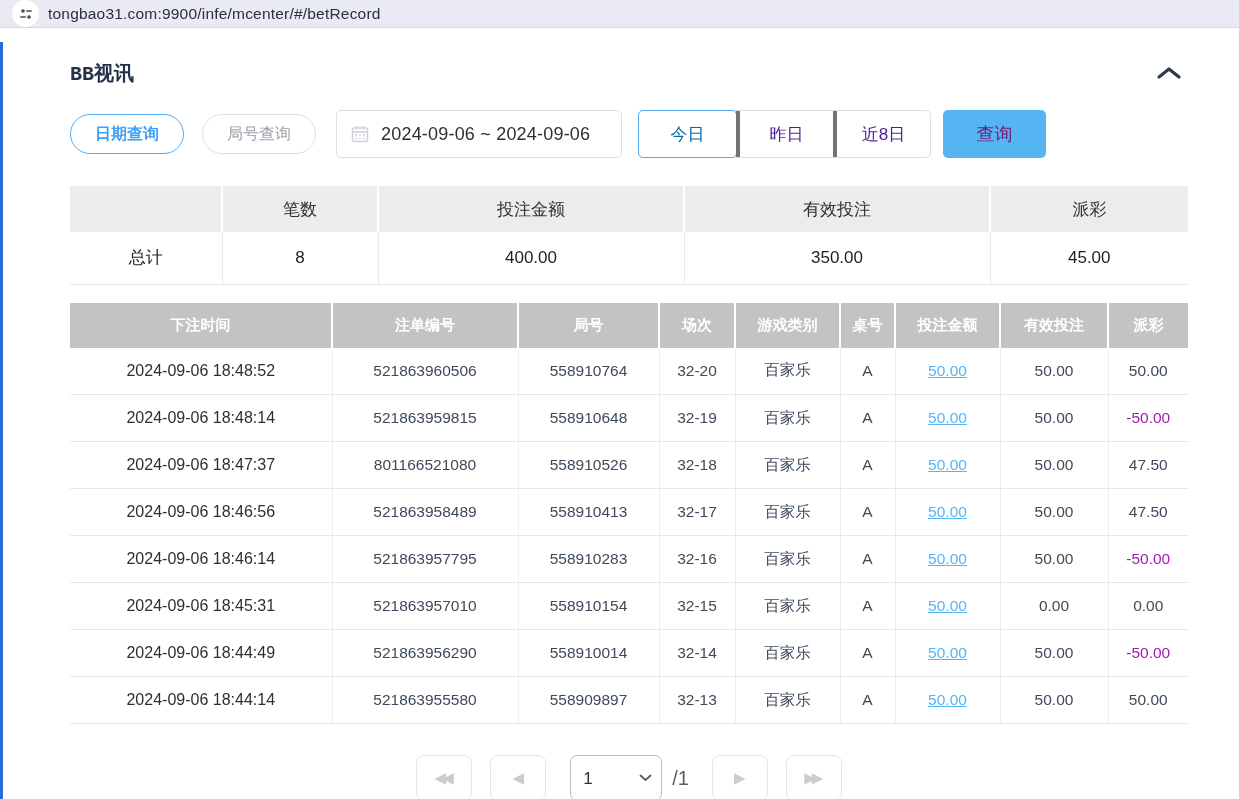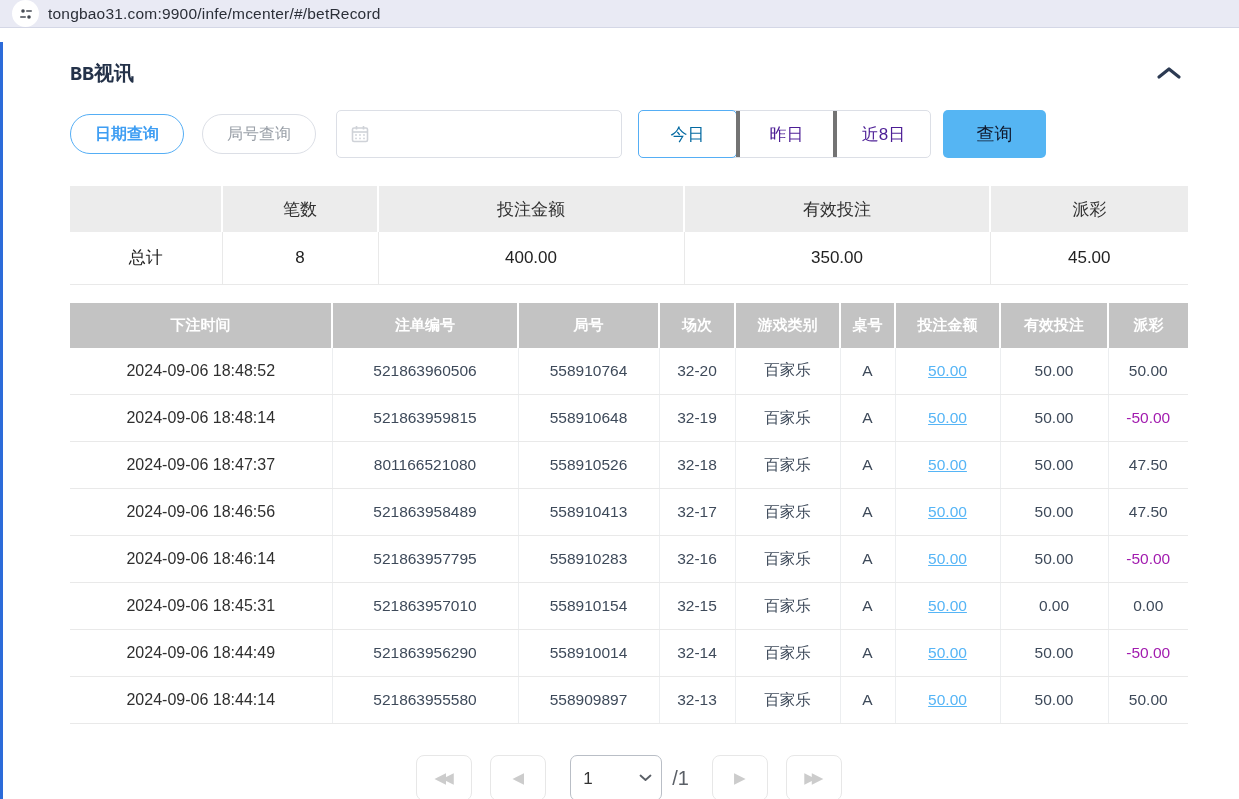--- a/index.html
+++ b/index.html
@@ -39,21 +39,21 @@
 
   .range-group { margin-left:16px; display:flex; height:48px; border:1px solid #dcdfe6;
     border-radius:5px; overflow:visible; background:#fff; }
   .range-btn { width:97px; display:flex; align-items:center; justify-content:center;
     font-size:17px; color:#4c1d95; cursor:pointer; border-left:4px solid #737373; }
   .range-btn:first-child { border-left:none; }
   .range-btn.active { color:#0369a1; border:1px solid #55aef5; border-radius:5px;
     margin:-1px; width:99px; background:#fff; }
 
   .search-btn { margin-left:12px; width:103px; height:48px; background:#55b5f3;
-    color:#0f172a; font-size:18px; border:none; border-radius:5px; cursor:pointer; }
+    color:#701a75; font-size:18px; border:none; border-radius:5px; cursor:pointer; }
 
   
   table { border-collapse:collapse; table-layout:fixed; }
   .summary { width:1118px; margin-top:28px; }
   .summary th { height:46px; background:#ececec; font-weight:normal; font-size:17px;
     color:#303030; border-left:2px solid #fff; }
   .summary th:first-child { border-left:none; }
   .summary td { height:52px; text-align:center; font-size:17px; color:#222;
     border-bottom:1px solid #e9e9e9; border-left:1px solid #e9e9e9; background:#fff; }
   .summary td:first-child { border-left:none; }
@@ -126,20 +126,21 @@
           <line x1="5.5" y1="1" x2="5.5" y2="4.5" stroke="#cfd2d8" stroke-width="1.6"></line>
           <line x1="12.5" y1="1" x2="12.5" y2="4.5" stroke="#cfd2d8" stroke-width="1.6"></line>
           <circle cx="5" cy="10" r="0.9" fill="#cfd2d8"></circle>
             <circle cx="9" cy="10" r="0.9" fill="#cfd2d8"></circle>
             <circle cx="13" cy="10" r="0.9" fill="#cfd2d8"></circle>
           <circle cx="5" cy="13.4" r="0.9" fill="#cfd2d8"></circle>
             <circle cx="9" cy="13.4" r="0.9" fill="#cfd2d8"></circle>
             <circle cx="13" cy="13.4" r="0.9" fill="#cfd2d8"></circle>
         </svg>
       </span>
+      <span class="val">2024-09-06 ~ 2024-09-06</span>
     </div>
 
     <div class="range-group">
       <div class="range-btn active">今日</div>
       <div class="range-btn">昨日</div>
       <div class="range-btn">近8日</div>
     </div>
 
     <button class="search-btn">查询</button>
   </div>

